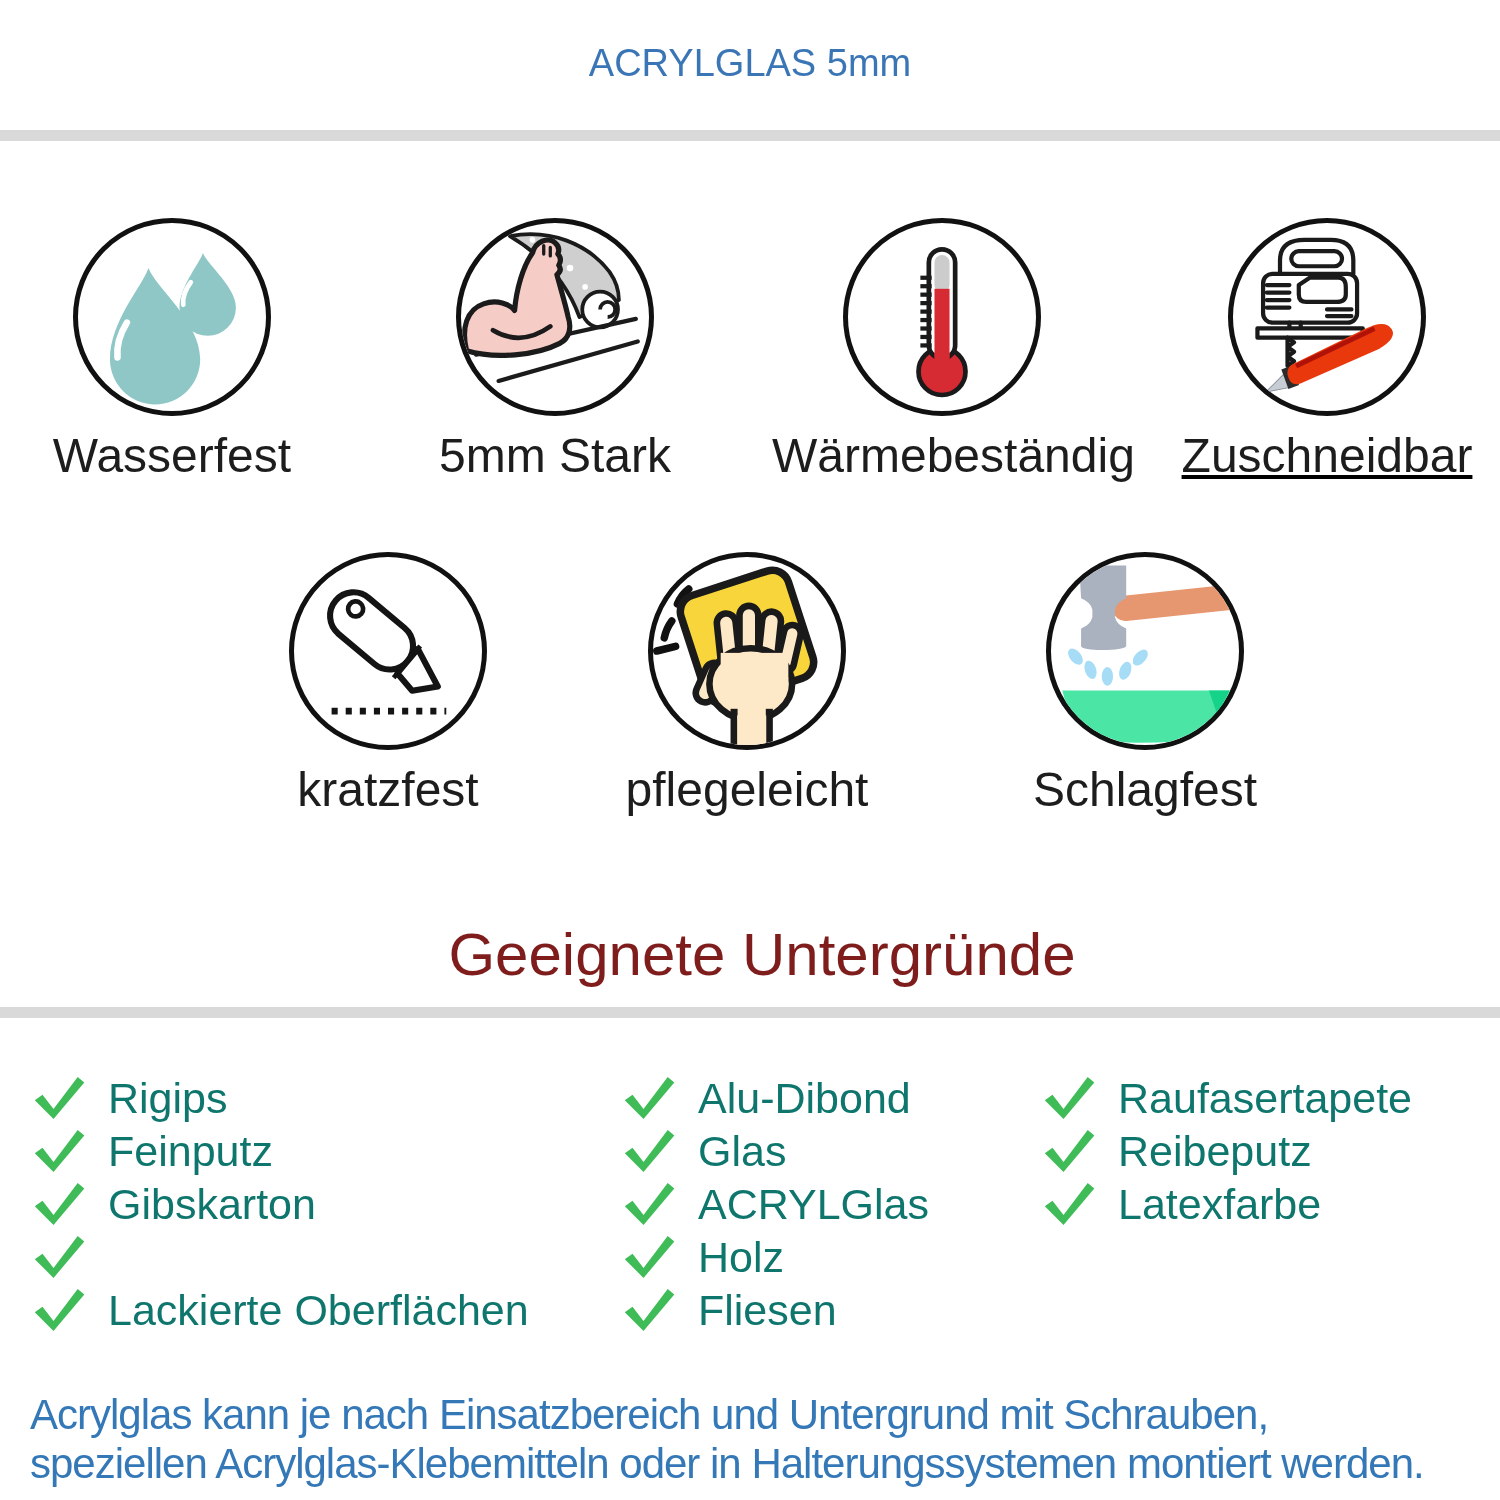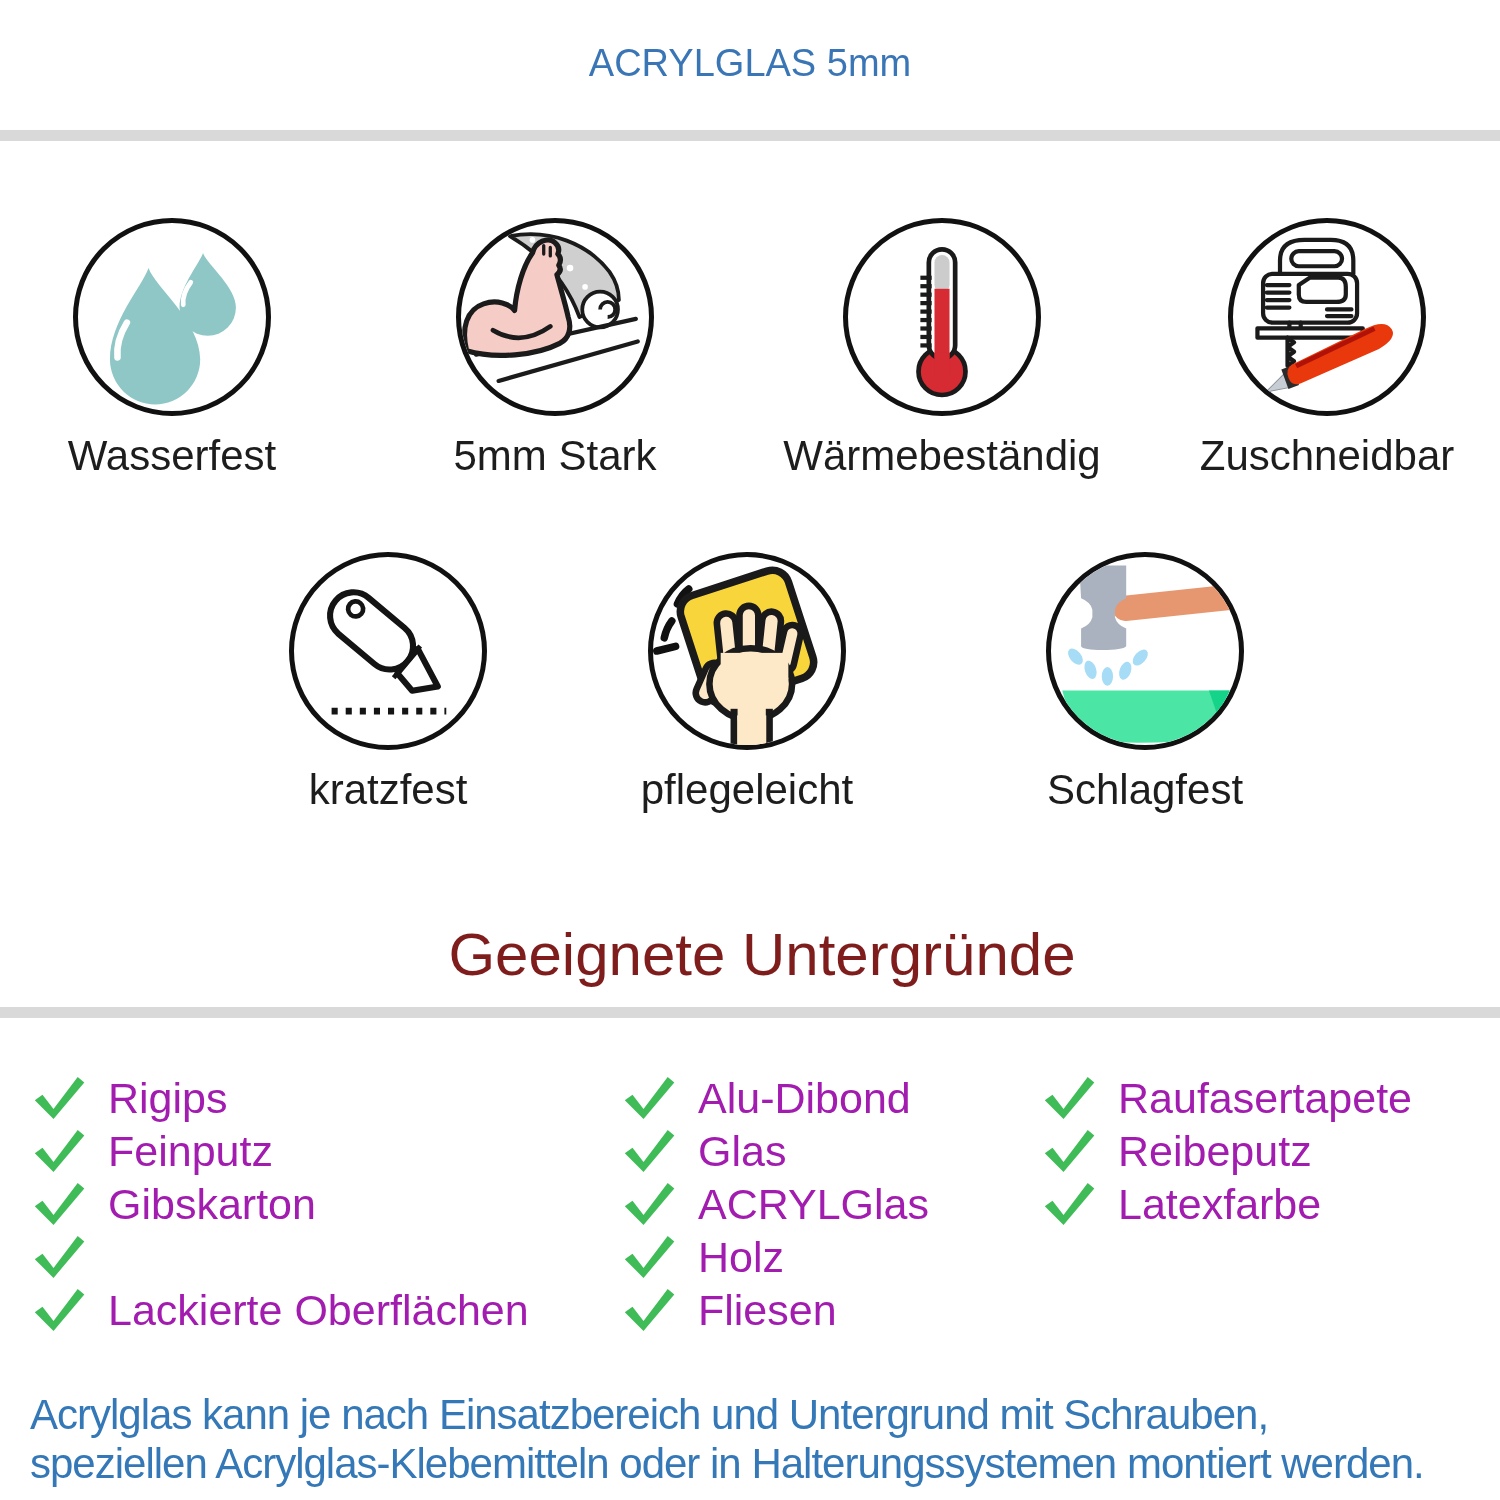--- a/index.html
+++ b/index.html
@@ -7,33 +7,33 @@
           font-family:"Liberation Sans", sans-serif;}
   .page-title{position:absolute;top:30px;left:0;width:1500px;text-align:center;
           font-size:38px;line-height:66px;font-weight:500;color:#3a76b6;letter-spacing:0px;}
   .bar{position:absolute;left:0;width:1500px;height:11px;background:#d9d9d9;}
   .bar-top{top:130px;}
   .bar-mid{top:1007px;}
   .feature{position:absolute;width:340px;text-align:center;}
   .circle{width:188px;height:188px;border:5px solid #111;border-radius:50%;
           margin:0 auto;overflow:hidden;background:#fff;}
   .circle svg{width:100%;height:100%;display:block;}
-  .flabel{margin-top:18px;font-size:42px;line-height:44px;color:#1d1d1d;font-weight:400;}
+  .flabel{margin-top:18px;font-size:48px;line-height:44px;color:#1d1d1d;font-weight:400;}
   .heading2{position:absolute;top:922px;left:12px;width:1500px;text-align:center;
           font-size:60px;line-height:66px;color:#7f1d1d;font-weight:500;}
   .chk-col{position:absolute;top:1072px;}
   .col1{left:30px;} .col2{left:620px;} .col3{left:1040px;}
   .chk-row{display:flex;align-items:center;height:53px;}
   .chk-icon{width:62px;height:46px;flex:0 0 62px;margin-right:16px;}
   .chk-icon svg{width:58px;height:44px;display:block;}
-  .chk-label{font-size:43px;color:#a21caf;white-space:nowrap;}
+  .chk-label{font-size:43px;color:#0f766e;white-space:nowrap;}
   .footer{position:absolute;left:30px;top:1390px;width:1465px;
           font-size:42px;line-height:49px;color:#3478b7;letter-spacing:-1px;}
   .r1{top:218px;} .r2{top:552px;}
-  .f0{left:2px;} .f1{left:385px;} .f2{left:772px;} .f3{left:1157px;}
+  .f0{left:2px;} .f1{left:385px;} .f2{left:772px;} .f3{left:1157px;text-decoration:underline;}
   .f4{left:218px;} .f5{left:577px;} .f6{left:975px;}
 </style>
 </head>
 <body>
 
 <div class="canvas">
 
   <div class="page-title">ACRYLGLAS 5mm</div>
   <div class="bar bar-top"></div>
 

